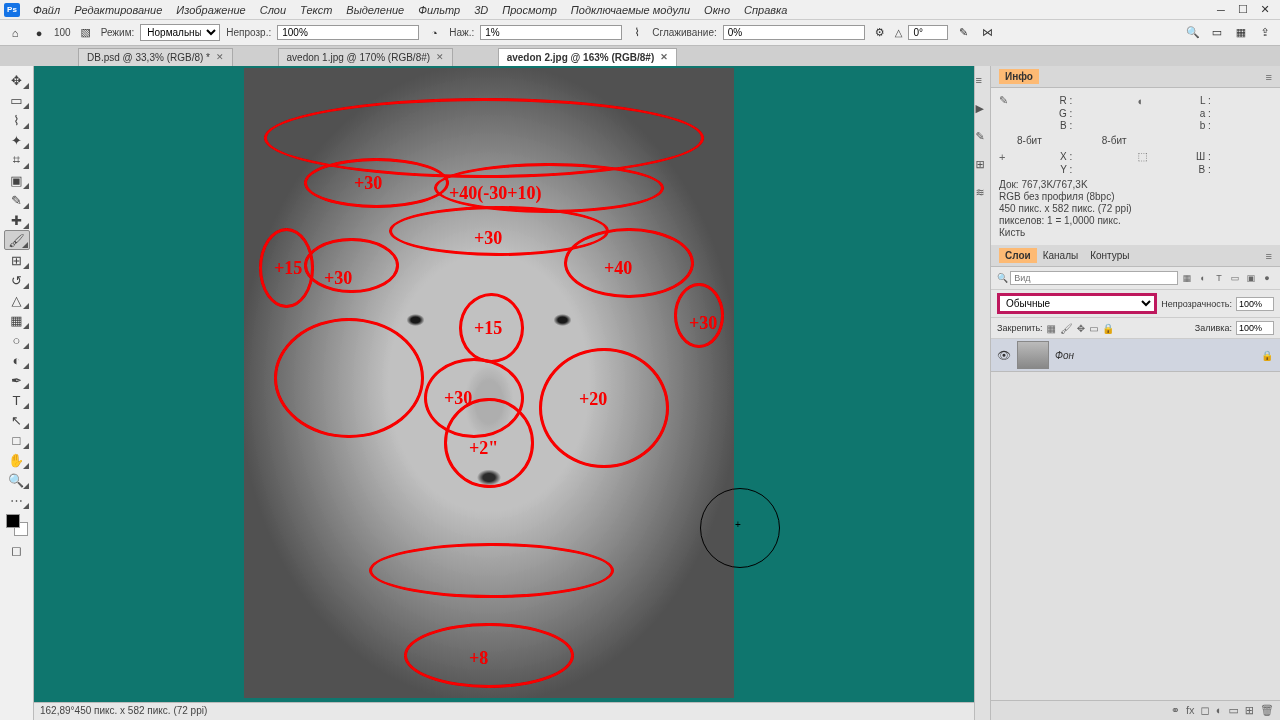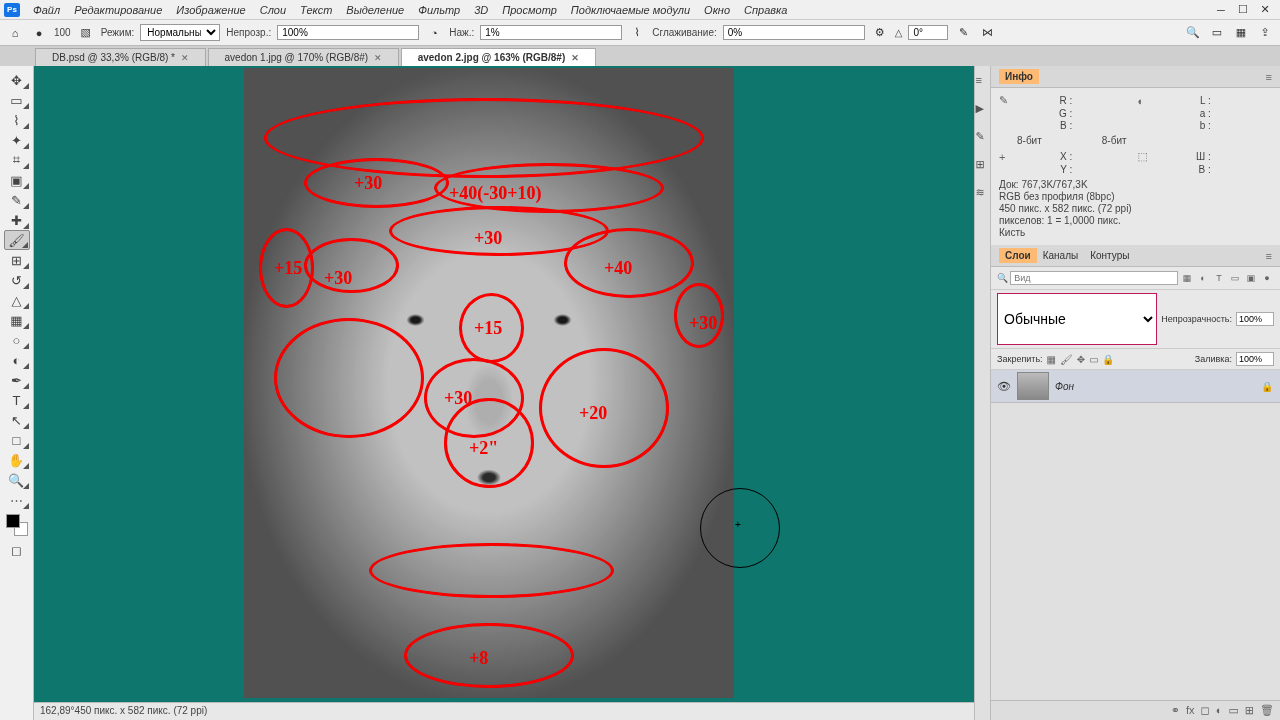--- a/index.html
+++ b/index.html
@@ -12,21 +12,21 @@
 .win-btn { width: 22px; height: 18px; display: flex; align-items: center; justify-content: center; cursor: pointer; font-size: 11px; }
 
 .optbar { height: 26px; background: #f0f0f0; border-bottom: 1px solid #bbb; display: flex; align-items: center; padding: 0 6px; gap: 6px; font-size: 11px; }
 .opt-icon { width: 18px; height: 18px; display: flex; align-items: center; justify-content: center; }
 .opt-field { background: #fff; border: 1px solid #999; padding: 1px 4px; font-size: 10px; min-width: 40px; }
 .opt-sel { background: #fff; border: 1px solid #999; padding: 1px 2px; font-size: 10px; }
 .opt-label { font-size: 10px; color: #444; }
 .opt-spacer { flex: 1; }
 
 .tabbar { height: 20px; background: #cfcfcf; display: flex; align-items: flex-end; padding-left: 35px; }
-.doc-tab { background: #d8d8d8; padding: 3px 16px; font-size: 10px; border: 1px solid #aaa; border-bottom: none; margin-right: 2px; display: flex; align-items: center; gap: 6px; cursor: pointer; }
+.doc-tab { background: #d8d8d8; padding: 3px 8px; font-size: 10px; border: 1px solid #aaa; border-bottom: none; margin-right: 2px; display: flex; gap: 6px; cursor: pointer; margin-left: 43px; }
 .doc-tab.active { background: #fff; font-weight: bold; }
 .tab-close { font-size: 9px; color: #666; }
 
 .workspace { display: flex; height: calc(720px - 20px - 26px - 20px); }
 
 .toolbox { width: 34px; background: #f0f0f0; border-right: 1px solid #bbb; display: flex; flex-direction: column; padding: 4px 0; }
 .tool { width: 26px; height: 20px; margin: 0 auto; display: flex; align-items: center; justify-content: center; cursor: pointer; font-size: 13px; color: #444; position: relative; }
 .tool.active { background: #d0d0d0; border: 1px solid #888; border-radius: 2px; }
 .tool-corner::after { content: ''; position: absolute; bottom: 1px; right: 1px; border: 3px solid transparent; border-bottom-color: #555; border-right-color: #555; }
 .swatches { width: 22px; height: 22px; margin: 4px auto; position: relative; }
@@ -66,21 +66,21 @@
 .info-lbl { text-align: right; color: #444; }
 .info-val { color: #444; }
 .info-line { font-size: 10px; color: #444; margin: 1px 0; }
 .info-help { font-size: 9px; color: #555; margin-top: 8px; line-height: 1.3; }
 
 .layers-panel { flex: 1; display: flex; flex-direction: column; }
 .layers-opts { padding: 4px 6px; display: flex; align-items: center; gap: 2px; border-bottom: 1px solid #ccc; font-size: 9px; }
 .search-box { border: 1px solid #aaa; padding: 1px 3px; flex: 1; font-size: 9px; background: #fff; }
 .filter-ico { width: 14px; height: 14px; font-size: 9px; color: #666; display: flex; align-items: center; justify-content: center; }
 .blend-row { padding: 3px 6px; display: flex; align-items: center; gap: 4px; font-size: 9px; border-bottom: 1px solid #ccc; }
-.blend-sel { border: 1px solid #be185d; padding: 16px 2px; font-size: 14px; flex: 1; background: #fff; }
+.blend-sel { border: 3px solid #be185d; padding: 1px 2px; font-size: 10px; flex: 1; background: #fff; }
 .pct-field { border: 1px solid #aaa; padding: 1px 2px; font-size: 9px; width: 38px; background: #fff; }
 .lock-row { padding: 3px 6px; display: flex; align-items: center; gap: 4px; font-size: 9px; border-bottom: 1px solid #ccc; }
 .lock-ico { font-size: 10px; color: #666; cursor: pointer; }
 .layer-list { flex: 1; background: #e0e0e0; }
 .layer-row { display: flex; align-items: center; padding: 2px 6px; gap: 6px; background: #d0d5e0; border-bottom: 1px solid #bbb; }
 .eye-ico { font-size: 11px; cursor: pointer; }
 .layer-thumb { width: 32px; height: 28px; background: linear-gradient(#bbb,#888); border: 1px solid #888; }
 .layer-name { font-size: 10px; font-style: italic; }
 .layer-lock { margin-left: auto; font-size: 10px; color: #666; }
 .layer-footer { padding: 3px 6px; display: flex; justify-content: flex-end; gap: 6px; border-top: 1px solid #bbb; background: #ddd; }
@@ -193,21 +193,21 @@
           <div class="annot" style="left: 110px; top: 105px;">+30</div>
           <div class="annot" style="left: 205px; top: 115px;">+40(-30+10)</div>
           <div class="annot" style="left: 230px; top: 160px;">+30</div>
           <div class="annot" style="left: 30px; top: 190px;">+15</div>
           <div class="annot" style="left: 80px; top: 200px;">+30</div>
           <div class="annot" style="left: 360px; top: 190px;">+40</div>
           <div class="annot" style="left: 230px; top: 250px;">+15</div>
           <div class="annot" style="left: 445px; top: 245px;">+30</div>
           <div class="annot" style="left: 200px; top: 320px;">+30</div>
           <div class="annot" style="left: 225px; top: 370px;">+2"</div>
-          <div class="annot" style="left: 335px; top: 335px; text-align: right;">+20</div>
+          <div class="annot" style="left: 335px; top: 321px; text-align: right;">+20</div>
           <div class="annot" style="left: 225px; top: 580px;">+8</div>
         </div>
       <div class="brush-cursor">
           <div class="brush-cross"></div>
         </div>
     </div>
     <div class="statusbar">162,89°450 пикс. x 582 пикс. (72 ppi)</div>
   </div>
 
   <div class="right-dock">

